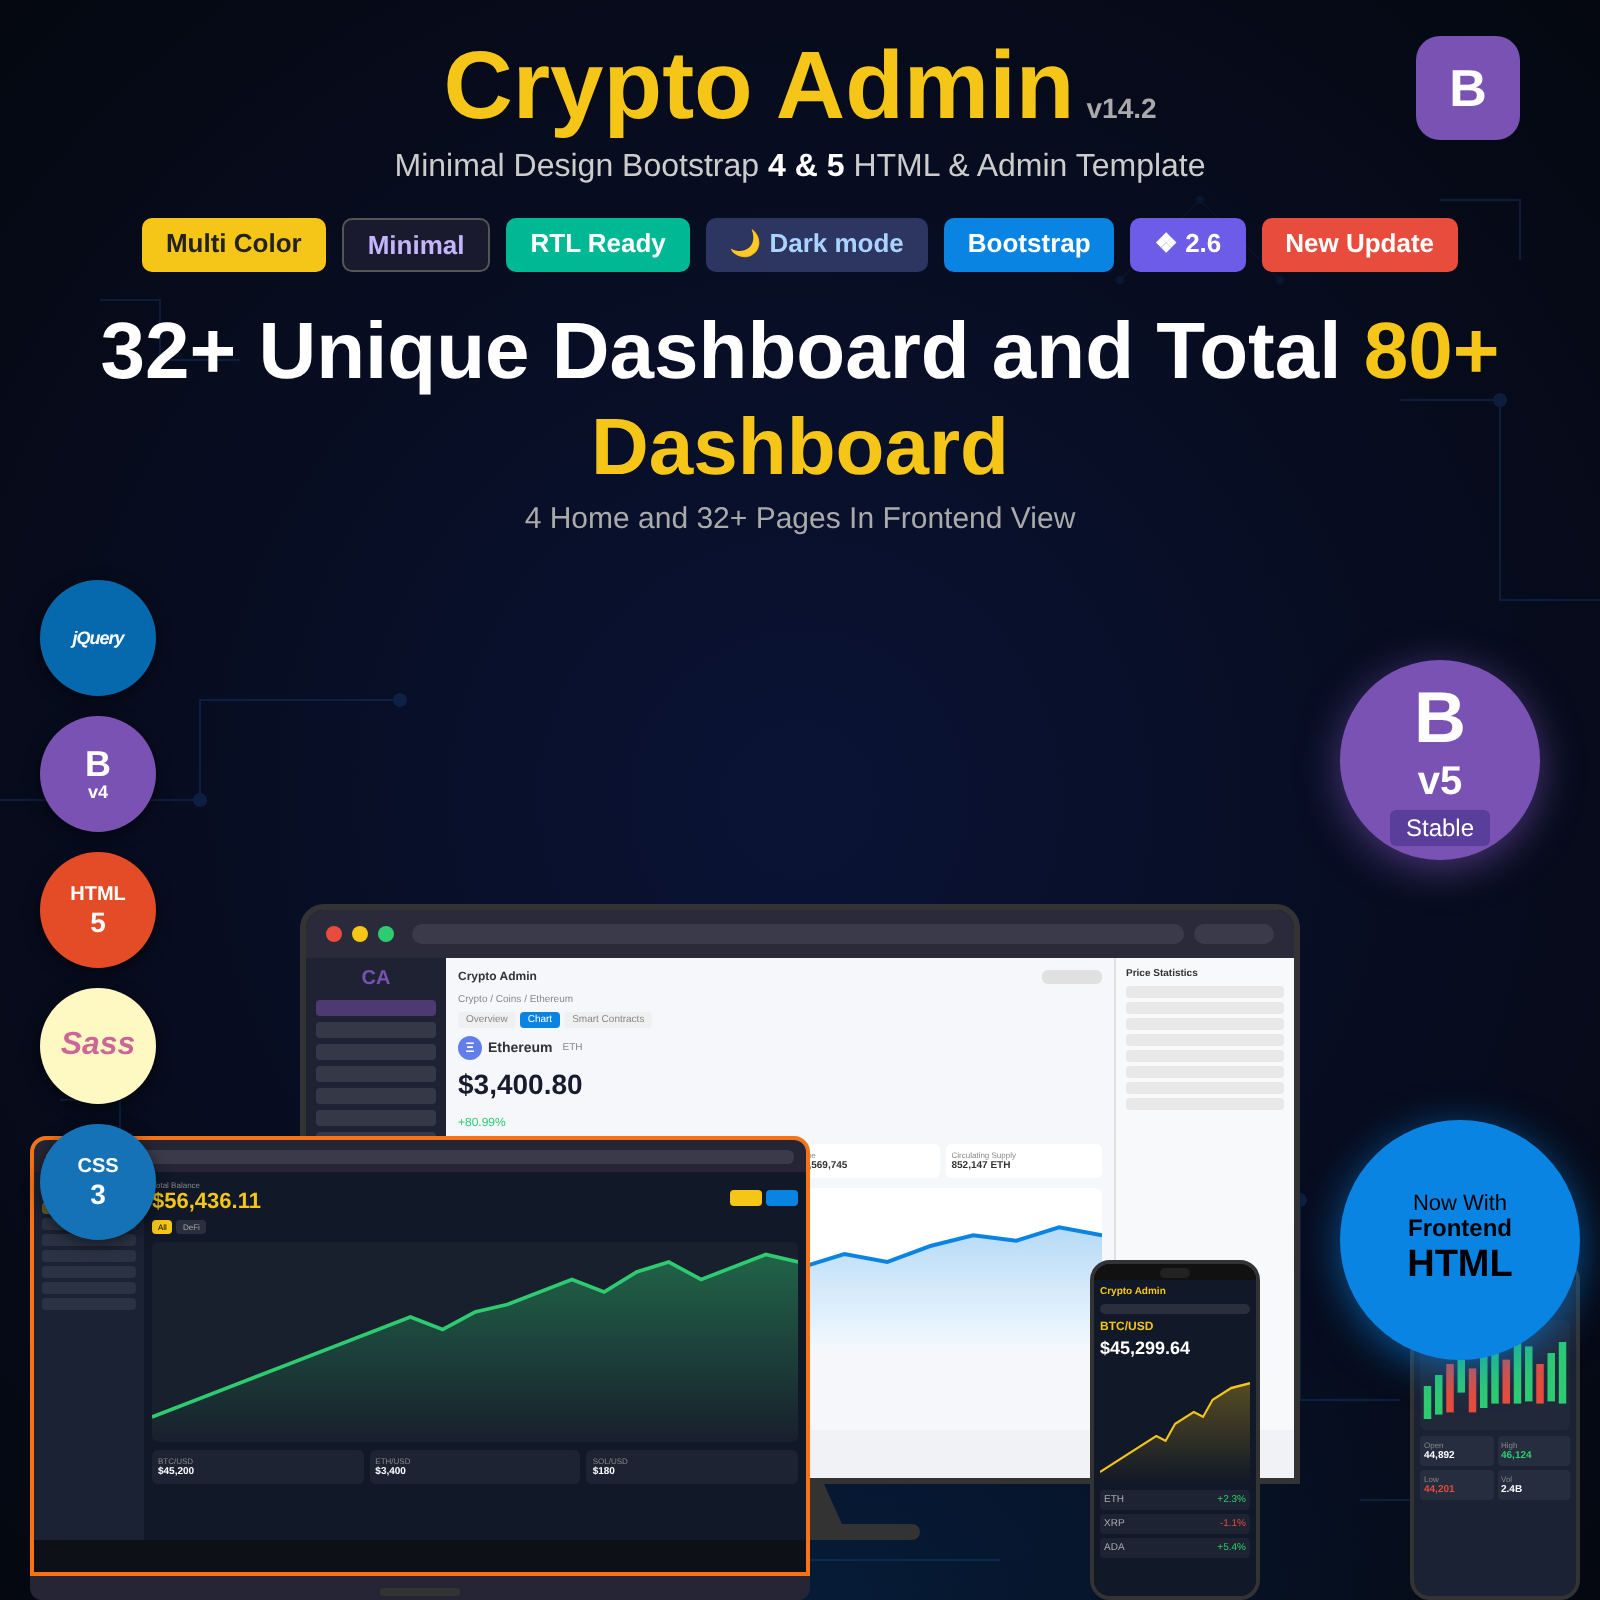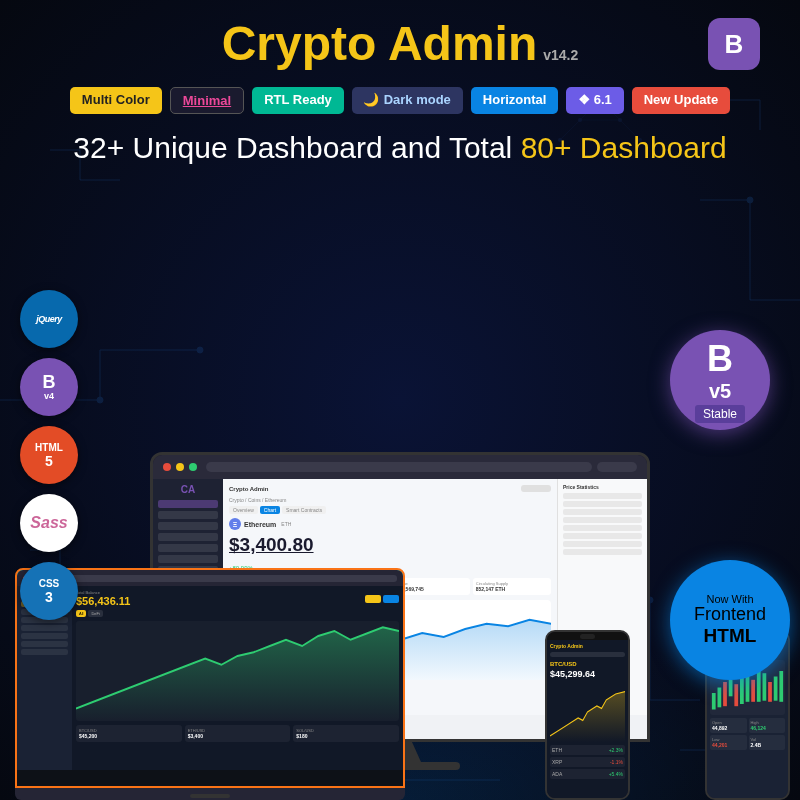--- a/index.html
+++ b/index.html
@@ -100,36 +100,36 @@
 
     .badge {
       padding: 5px 12px;
       border-radius: 5px;
       font-size: 13px;
       font-weight: 600;
       color: white;
     }
 
     .badge-multicolor { background: #f5c518; color: #222; }
-    .badge-minimal { background: #1a1a2e; border: 1.5px solid #555; color: #ec4899; text-decoration: underline; }
+    .badge-minimal { background: #1a1a2e; border: 1.5px solid #555; color: #c4b5fd; }
     .badge-rtl { background: #00b894; }
     .badge-dark { background: #2d3561; color: #aad4ff; }
     .badge-horizontal { background: #0984e3; }
     .badge-version { background: #6c5ce7; }
     .badge-newupdate { background: #e74c3c; }
 
     
     .headline {
       margin-top: 16px;
       text-align: center;
     }
 
     .headline-text {
-      font-size: 30px;
-      font-weight: 400;
+      font-size: 40px;
+      font-weight: 700;
       color: white;
       line-height: 1.2;
     }
 
     .headline-text .accent {
       color: #f5c518;
     }
 
     .headline-sub {
       font-size: 15px;
@@ -158,21 +158,21 @@
       justify-content: center;
       font-weight: 900;
       font-size: 11px;
       text-align: center;
       box-shadow: 0 2px 8px rgba(0,0,0,0.5);
     }
 
     .tc-jquery { background: #0769ad; color: white; font-size: 10px; }
     .tc-bootstrap { background: #7952b3; color: white; font-size: 18px; }
     .tc-html { background: #e34c26; color: white; font-size: 10px; font-weight: 900; }
-    .tc-sass { background: #ffffff; color: #cc6699; font-style: italic; font-size: 14px; font-weight: 900; }
+    .tc-sass { background: #fef9c3; color: #cc6699; font-style: italic; font-size: 14px; font-weight: 900; }
     .tc-css { background: #1572b6; color: white; font-size: 10px; font-weight: 900; }
 
     
     .bv5-badge {
       position: absolute;
       right: 30px;
       top: 330px;
       z-index: 20;
       text-align: center;
     }
@@ -211,21 +211,21 @@
       flex-direction: column;
       align-items: center;
       justify-content: center;
       color: #000000;
       text-align: center;
       box-shadow: 0 4px 20px rgba(9,132,227,0.6);
       padding: 10px;
     }
 
     .frontend-now { font-size: 11px; font-weight: 500; }
-    .frontend-title { font-size: 18px; font-weight: 400; line-height: 1.1; }
+    .frontend-title { font-size: 12px; font-weight: 700; line-height: 1.1; }
     .frontend-html { font-size: 19px; font-weight: 900; }
 
     .monitor-outer {
       background: #1a1a2a;
       border-radius: 12px 12px 0 0;
       border: 3px solid #333;
       overflow: hidden;
     }
 
     .monitor-inner {
@@ -326,24 +326,23 @@
       font-weight: 900;
     }
 
     .dash-coin-name {
       font-size: 7px;
       font-weight: 700;
       color: #333;
     }
 
     .dash-price {
-      font-size: 19px;
+      font-size: 14px;
       font-weight: 900;
       color: #1a1a2e;
-      text-decoration: underline;
     }
 
     .dash-price-change {
       font-size: 6px;
       color: #2ecc71;
     }
 
     .dash-stats-row {
       display: flex;
       gap: 3px;
@@ -654,41 +653,47 @@
 <div class="bottom-glow"></div>
 
 <div class="content">
 
   <div class="header-row">
     <div class="title-block">
       <div class="title-main">
         <span style="color:#f5c518; font-size:48px; font-weight:900;">Crypto Admin</span>
         <span class="title-version">v14.2</span>
       </div>
+      <div class="subtitle">
+        <span>Minimal Design Bootstrap</span>
+        <strong>4 &amp; 5</strong>
+        <span>HTML &amp; Admin Template</span>
+      </div>
     </div>
     <div class="bootstrap-badge">
       <span>B</span>
     </div>
   </div>
 
   <div class="badges-row">
     <span class="badge badge-multicolor">Multi Color</span>
     <span class="badge badge-minimal">Minimal</span>
     <span class="badge badge-rtl">RTL Ready</span>
     <span class="badge badge-dark">🌙 Dark mode</span>
-    <span class="badge badge-horizontal">Horizontal</span>
-    <span class="badge badge-version">❖ 6.1</span>
+    <span class="badge badge-horizontal">Bootstrap</span>
+    <span class="badge badge-version">❖ 2.6</span>
     <span class="badge badge-newupdate">New Update</span>
   </div>
 
   <div class="headline">
     <div class="headline-text">
       <span>32+ Unique Dashboard and Total</span>
       <span class="accent">80+ Dashboard</span>
     </div>
+    <div class="headline-sub">4 Home and 32+ Pages In Frontend View</div>
   </div>
 
 </div>
 
 <div class="tech-section">
   <div class="tech-circle tc-jquery">
     <div style="font-size:9px; font-style:italic; font-weight:900; letter-spacing:-0.5px;">jQuery</div>
   </div>
   <div class="tech-circle tc-bootstrap">
     <div>

